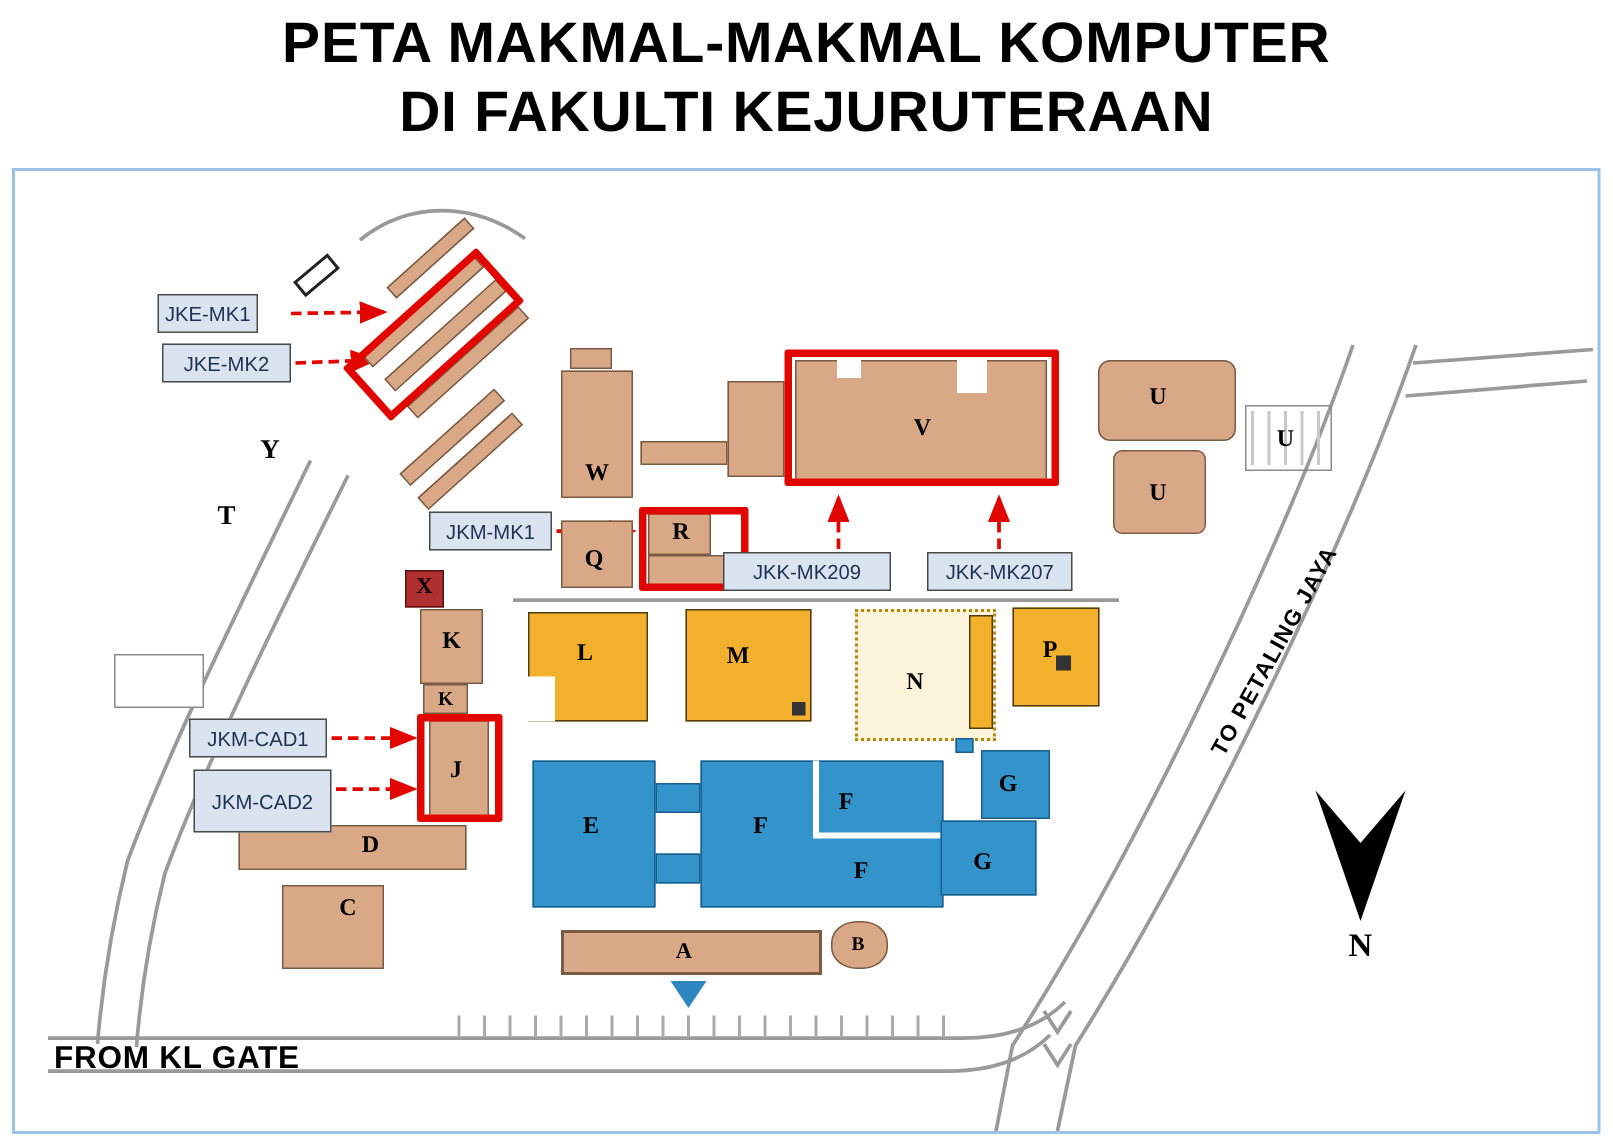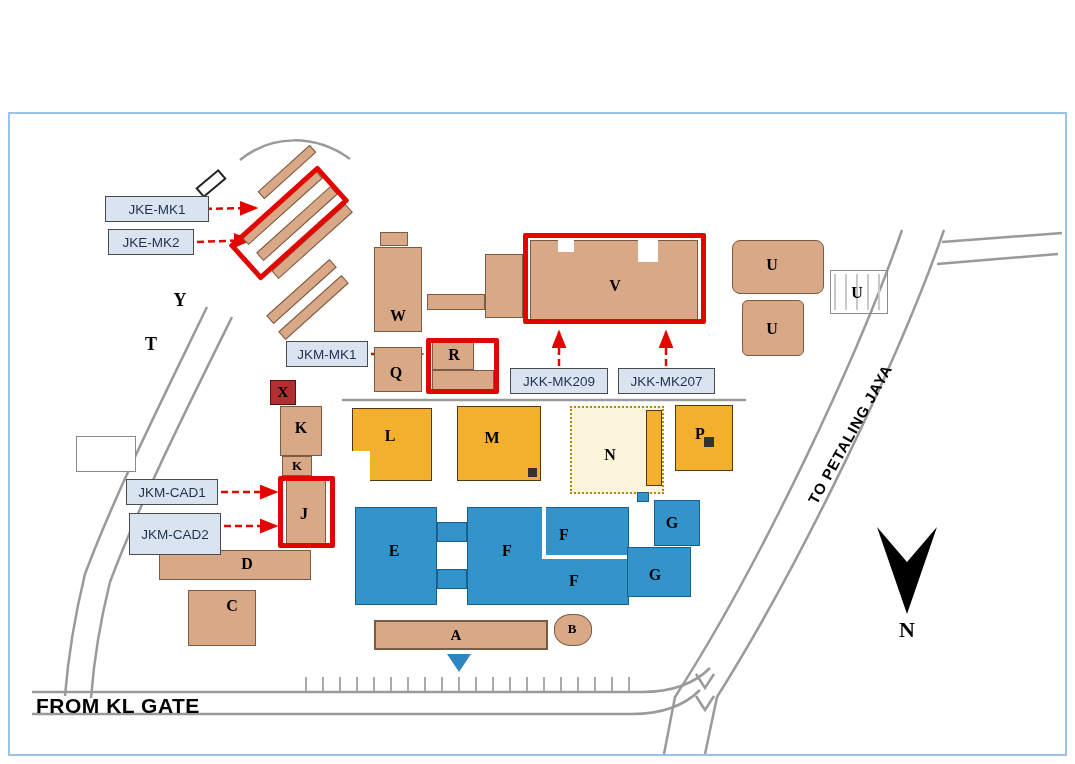--- a/index.html
+++ b/index.html
@@ -23,20 +23,22 @@
        font-size:13.5px;color:#1f3050;}
   .caption{position:absolute;font-weight:700;color:#000;white-space:nowrap;}
   svg{position:absolute;left:0;top:0;}
 </style>
 </head>
 <body>
 
 <div class="slide">
 
   <div class="title">
+    <div>PETA MAKMAL-MAKMAL KOMPUTER</div>
+    <div>DI FAKULTI KEJURUTERAAN</div>
   </div>
 
   <div class="map-panel">
     <div class="map-inner">
 
       <svg width="1055" height="640" viewBox="0 0 1055 640">
         <defs>
           <marker id="arr" markerWidth="9" markerHeight="8" refX="6.5" refY="3" orient="auto">
             <path d="M0,0 L7.5,3 L0,6 Z" fill="#e10600"></path>
           </marker>
@@ -148,24 +150,24 @@
       <span class="ltr" style="left:222px;top:492px;">C</span>
       <span class="ltr" style="left:384px;top:437px;">E</span>
       <span class="ltr" style="left:497px;top:437px;">F</span>
       <span class="ltr" style="left:554px;top:421px;">F</span>
       <span class="ltr" style="left:564px;top:467px;">F</span>
       <span class="ltr" style="left:662px;top:409px;">G</span>
       <span class="ltr" style="left:645px;top:461px;">G</span>
       <span class="ltr" style="left:446px;top:521px;font-size:15px;">A</span>
       <span class="ltr" style="left:562px;top:515px;font-size:13px;">B</span>
 
-      <div class="lbl" style="left:95px;top:82px;width:104px;height:26px;">JKE-MK1</div>
+      <div class="lbl" style="left:95px;top:82px;width:67px;height:26px;">JKE-MK1</div>
       <div class="lbl" style="left:98px;top:115px;width:86px;height:26px;">JKE-MK2</div>
       <div class="lbl" style="left:276px;top:227px;width:82px;height:26px;">JKM-MK1</div>
-      <div class="lbl" style="left:500px;top:254px;width:98px;height:26px;">JKK-MK209</div>
+      <div class="lbl" style="left:472px;top:254px;width:112px;height:26px;">JKK-MK209</div>
       <div class="lbl" style="left:608px;top:254px;width:97px;height:26px;">JKK-MK207</div>
       <div class="lbl" style="left:116px;top:365px;width:92px;height:26px;">JKM-CAD1</div>
       <div class="lbl" style="left:119px;top:399px;width:92px;height:42px;">JKM-CAD2</div>
 
       <div class="caption" style="left:840px;top:320px;transform:translate(-50%,-50%) rotate(-61deg);font-size:15px;letter-spacing:1px;">TO PETALING JAYA</div>
       <div class="caption" style="left:26px;top:580px;font-size:21px;letter-spacing:.5px;">FROM KL GATE</div>
       <span class="ltr" style="left:897px;top:516px;font-size:22px;">N</span>
 
     </div>
   </div>

